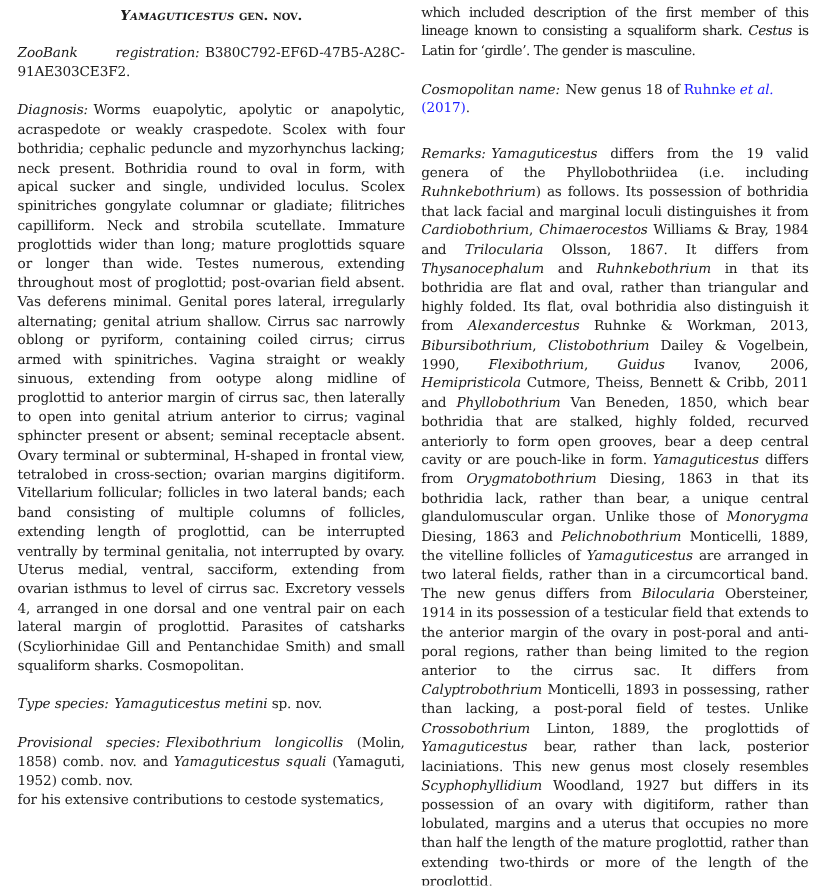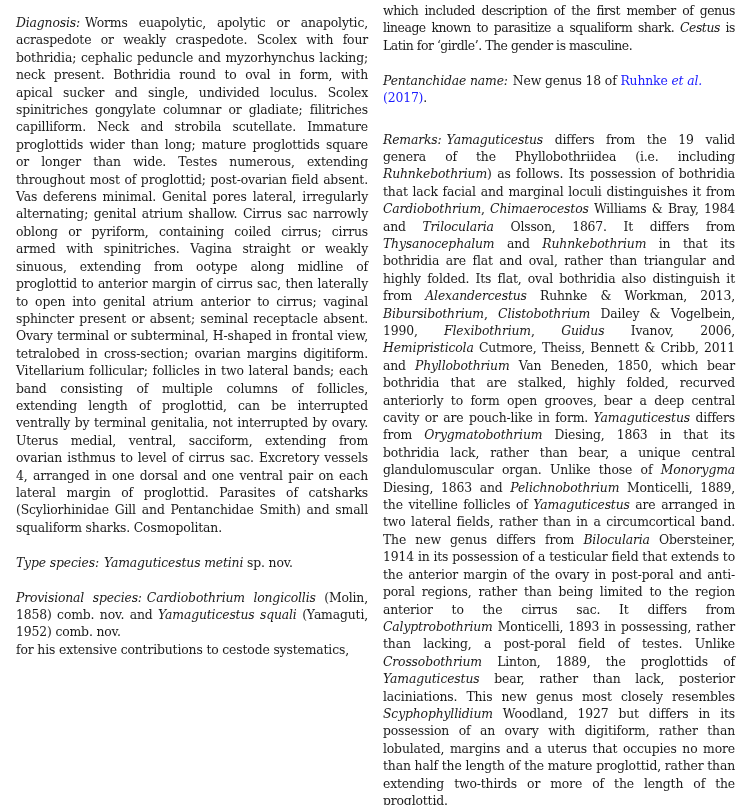--- a/index.html
+++ b/index.html
@@ -26,43 +26,50 @@
   .para { margin-bottom: 17.5px; }
   .para.tight { margin-bottom: 0; }
   .lbl { font-style: italic; margin-right: 5px; }
   i, .it { font-style: italic; }
   a.ref { color: #1a1aff; text-decoration: none; }
 </style>
 </head>
 <body>
 
 <div class="col col-left">
+  <div class="heading">
+    <span class="genus">Yamaguticestus</span>
+    <span class="rank">gen. nov.</span>
+  </div>
   <div style="height:14px"></div>
 
+  <p class="para">
+    <span class="lbl">ZooBank registration:</span><span>B380C792-EF6D-47B5-A28C-91AE303CE3F2.</span>
+  </p>
 
   <p class="para">
     <span class="lbl">Diagnosis:</span><span>Worms euapolytic, apolytic or anapolytic, acraspedote or weakly craspedote. Scolex with four bothridia; cephalic peduncle and myzorhynchus lacking; neck present. Bothridia round to oval in form, with apical sucker and single, undivided loculus. Scolex spinitriches gongylate columnar or gladiate; filitriches capilliform. Neck and strobila scutellate. Immature proglottids wider than long; mature proglottids square or longer than wide. Testes numerous, extending throughout most of proglottid; post-ovarian field absent. Vas deferens minimal. Genital pores lateral, irregularly alternating; genital atrium shallow. Cirrus sac narrowly oblong or pyriform, containing coiled cirrus; cirrus armed with spinitriches. Vagina straight or weakly sinuous, extending from ootype along midline of proglottid to anterior margin of cirrus sac, then laterally to open into genital atrium anterior to cirrus; vaginal sphincter present or absent; seminal receptacle absent. Ovary terminal or subterminal, H-shaped in frontal view, tetralobed in cross-section; ovarian margins digitiform. Vitellarium follicular; follicles in two lateral bands; each band consisting of multiple columns of follicles, extending length of proglottid, can be interrupted ventrally by terminal genitalia, not interrupted by ovary. Uterus medial, ventral, sacciform, extending from ovarian isthmus to level of cirrus sac. Excretory vessels 4, arranged in one dorsal and one ventral pair on each lateral margin of proglottid. Parasites of catsharks (Scyliorhinidae Gill and Pentanchidae Smith) and small squaliform sharks. Cosmopolitan.</span>
   </p>
 
   <p class="para" style="margin-top:14px">
     <span class="lbl">Type species:</span><i>Yamaguticestus metini</i><span> sp. nov.</span>
   </p>
 
   <p class="para tight">
-    <span class="lbl">Provisional species:</span><i>Cardiobothrium longicollis</i><span> (Molin, 1858) comb. nov. and </span><i>Yamaguticestus squali</i><span> (Yamaguti, 1952) comb. nov.</span>
+    <span class="lbl">Provisional species:</span><i>Flexibothrium longicollis</i><span> (Molin, 1858) comb. nov. and </span><i>Yamaguticestus squali</i><span> (Yamaguti, 1952) comb. nov.</span>
   </p>
 
   <p class="para tight">for his extensive contributions to cestode systematics,</p>
 </div>
 
 <div class="col col-right">
   <p class="para" style="margin-top:2px; letter-spacing:-0.45px">
-    <span>which included description of the first member of genus lineage known to parasitize a squaliform shark. </span><i>Cestus</i><span> is Latin for ‘girdle’. The gender is masculine.</span>
+    <span>which included description of the first member of this lineage known to consisting a squaliform shark. </span><i>Cestus</i><span> is Latin for ‘girdle’. The gender is masculine.</span>
   </p>
 
   <p class="para" style="text-align:left">
-    <span class="lbl">Pentanchidae name:</span><span>New genus 18 of </span><a class="ref" href="#"><span>Ruhnke </span><i>et al.</i><br><span> (2017)</span></a><span>.</span>
+    <span class="lbl">Cosmopolitan name:</span><span>New genus 18 of </span><a class="ref" href="#"><span>Ruhnke </span><i>et al.</i><br><span> (2017)</span></a><span>.</span>
   </p>
 
   <p class="para" style="margin-top:24px">
     <span class="lbl">Remarks:</span><span id="remarks-body"><i>Yamaguticestus</i><span> differs from the 19 valid genera of the Phyllobothriidea (i.e. including </span><i>Ruhnkebothrium</i><span>) as follows. Its possession of bothridia that lack facial and marginal loculi distinguishes it from </span><i>Cardiobothrium</i><span>, </span><i>Chimaerocestos</i><span> Williams &amp; Bray, 1984 and </span><i>Trilocularia</i><span> Olsson, 1867. It differs from </span><i>Thysanocephalum</i><span> and </span><i>Ruhnkebothrium</i><span> in that its bothridia are flat and oval, rather than triangular and highly folded. Its flat, oval bothridia also distinguish it from </span><i>Alexandercestus</i><span> Ruhnke &amp; Workman, 2013, </span><i>Bibursibothrium</i><span>, </span><i>Clistobothrium</i><span> Dailey &amp; Vogelbein, 1990, </span><i>Flexibothrium</i><span>, </span><i>Guidus</i><span> Ivanov, 2006, </span><i>Hemipristicola</i><span> Cutmore, Theiss, Bennett &amp; Cribb, 2011 and </span><i>Phyllobothrium</i><span> Van Beneden, 1850, which bear bothridia that are stalked, highly folded, recurved anteriorly to form open grooves, bear a deep central cavity or are pouch-like in form. </span><i>Yamaguticestus</i><span> differs from </span><i>Orygmatobothrium</i><span> Diesing, 1863 in that its bothridia lack, rather than bear, a unique central glandulomuscular organ. Unlike those of </span><i>Monorygma</i><span> Diesing, 1863 and </span><i>Pelichnobothrium</i><span> Monticelli, 1889, the vitelline follicles of </span><i>Yamaguticestus</i><span> are arranged in two lateral fields, rather than in a circumcortical band. The new genus differs from </span><i>Bilocularia</i><span> Obersteiner, 1914 in its possession of a testicular field that extends to the anterior margin of the ovary in post-poral and anti-poral regions, rather than being limited to the region anterior to the cirrus sac. It differs from </span><i>Calyptrobothrium</i><span> Monticelli, 1893 in possessing, rather than lacking, a post-poral field of testes. Unlike </span><i>Crossobothrium</i><span> Linton, 1889, the proglottids of </span><i>Yamaguticestus</i><span> bear, rather than lack, posterior laciniations. This new genus most closely resembles </span><i>Scyphophyllidium</i><span> Woodland, 1927 but differs in its possession of an ovary with digitiform, rather than lobulated, margins and a uterus that occupies no more than half the length of the mature proglottid, rather than extending two-thirds or more of the length of the proglottid.</span></span>
   </p>
 </div>
 
 </body></html>

